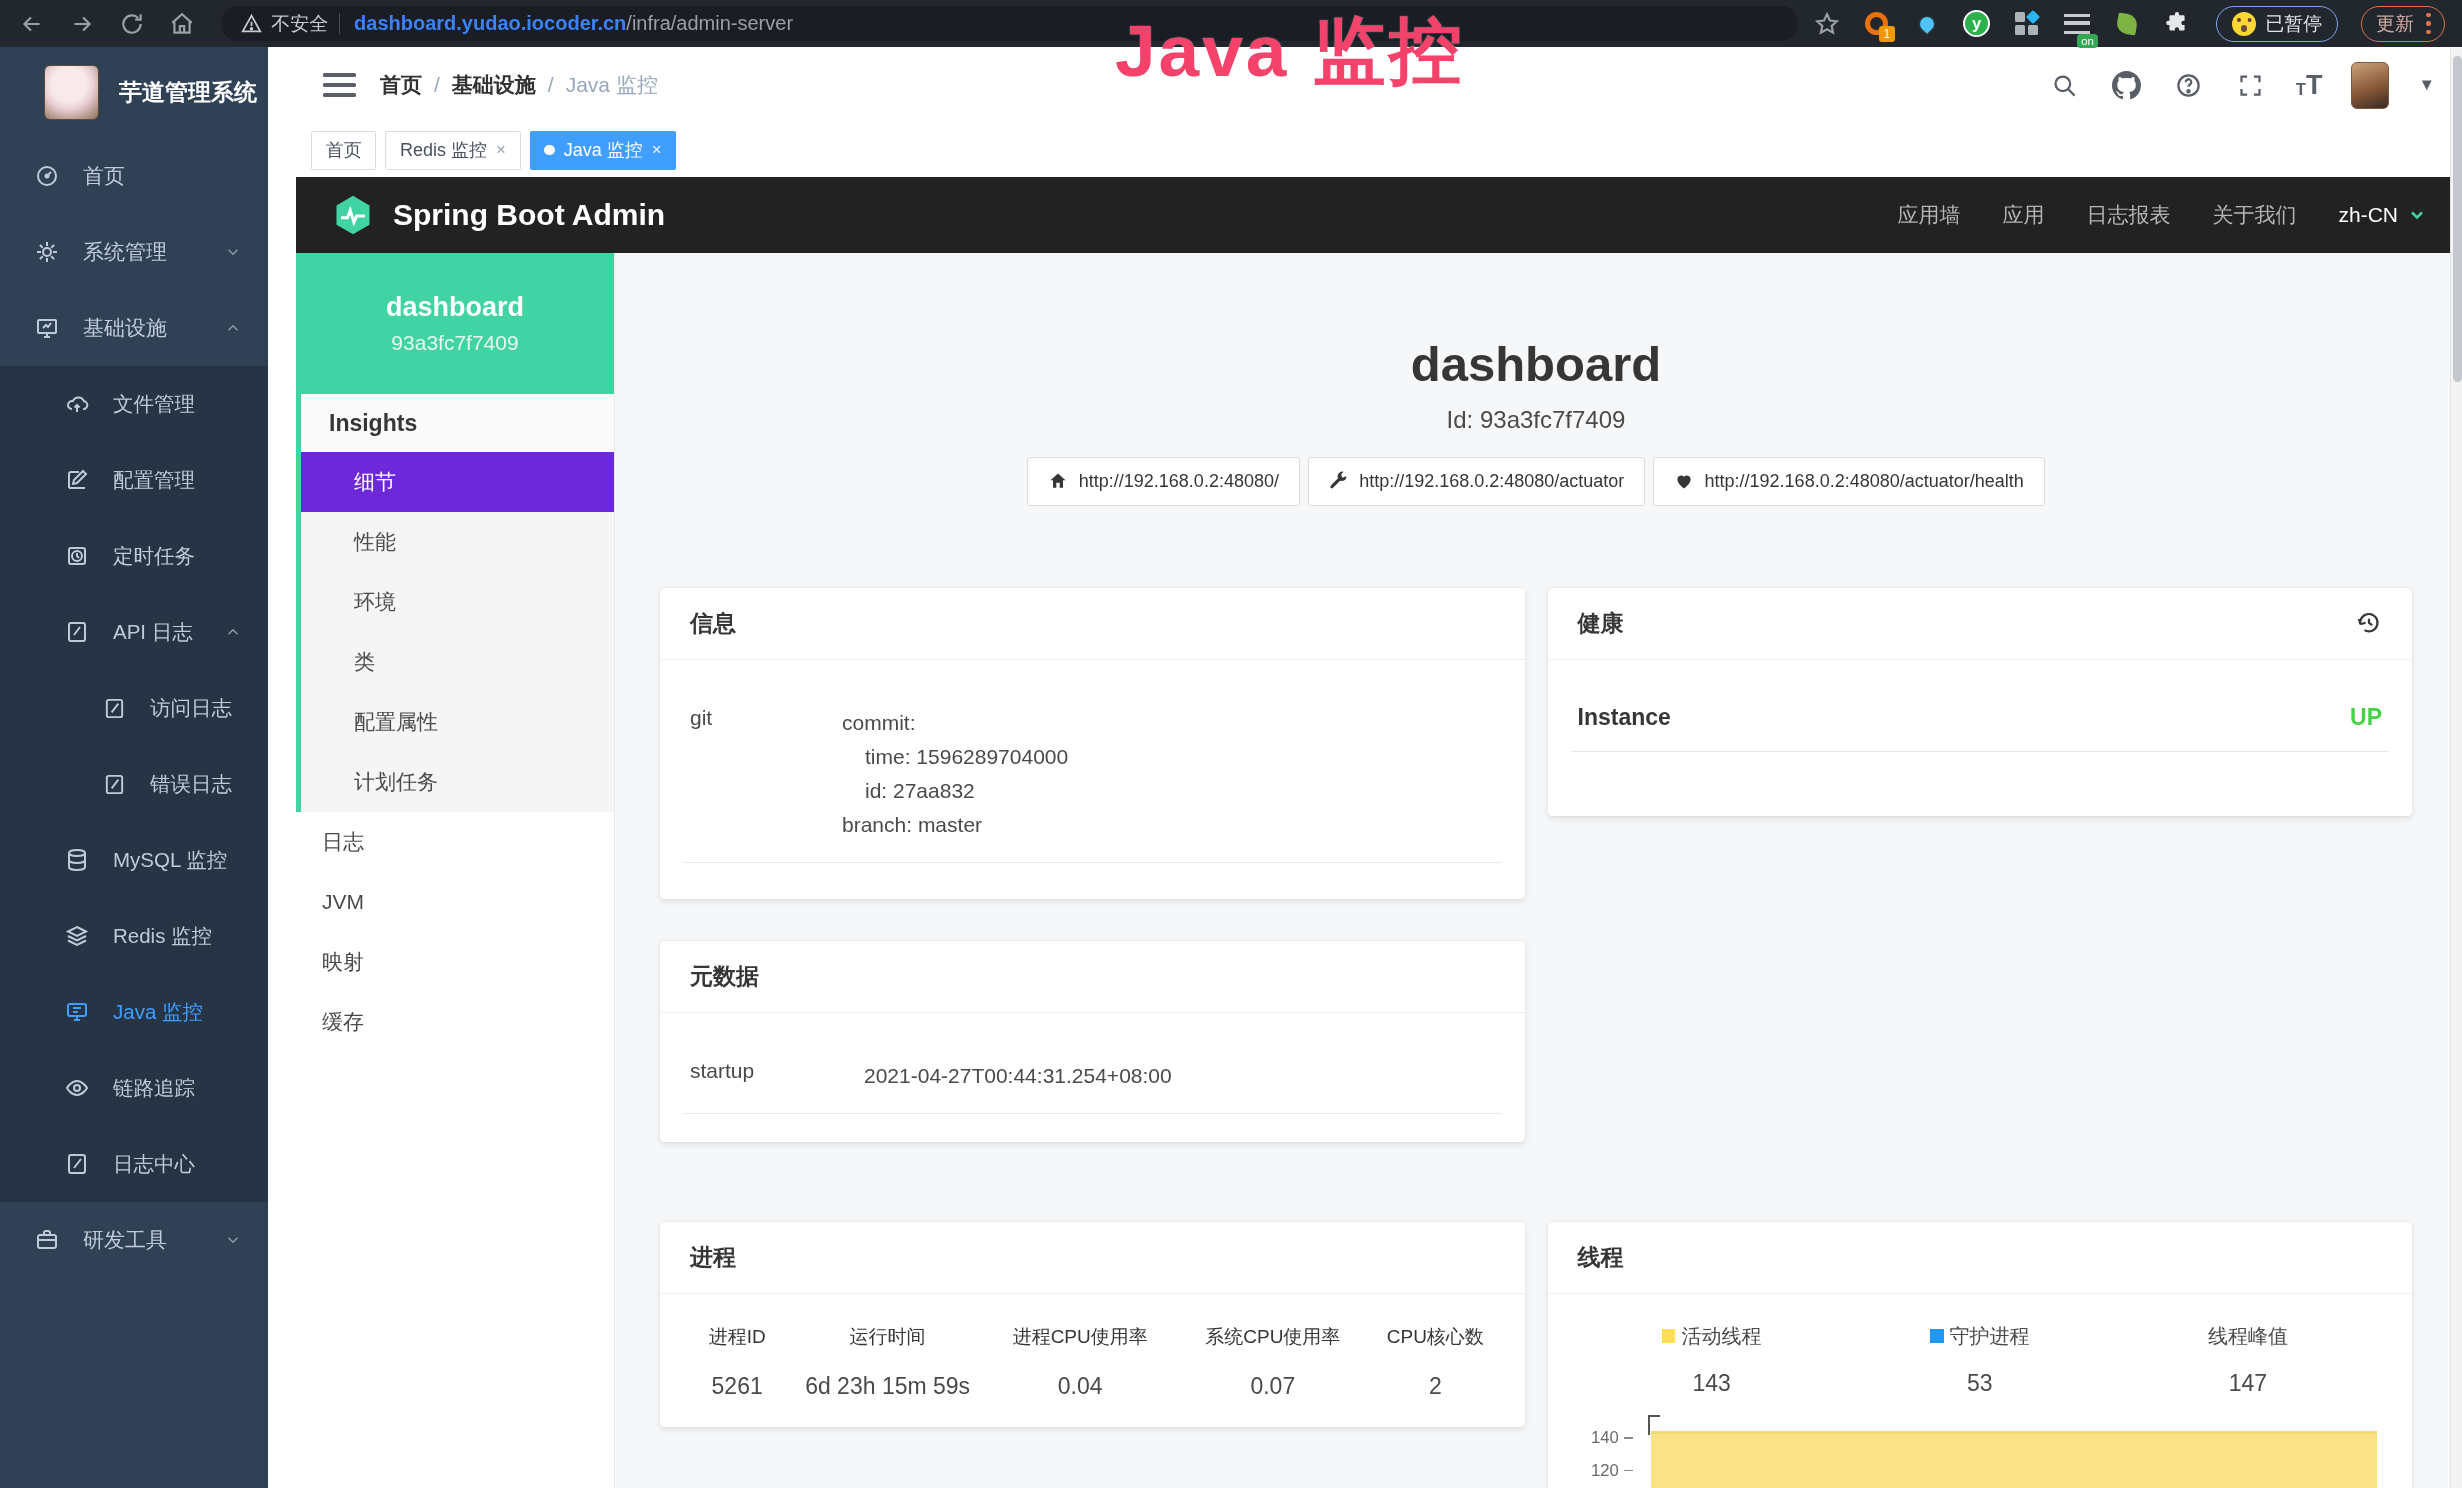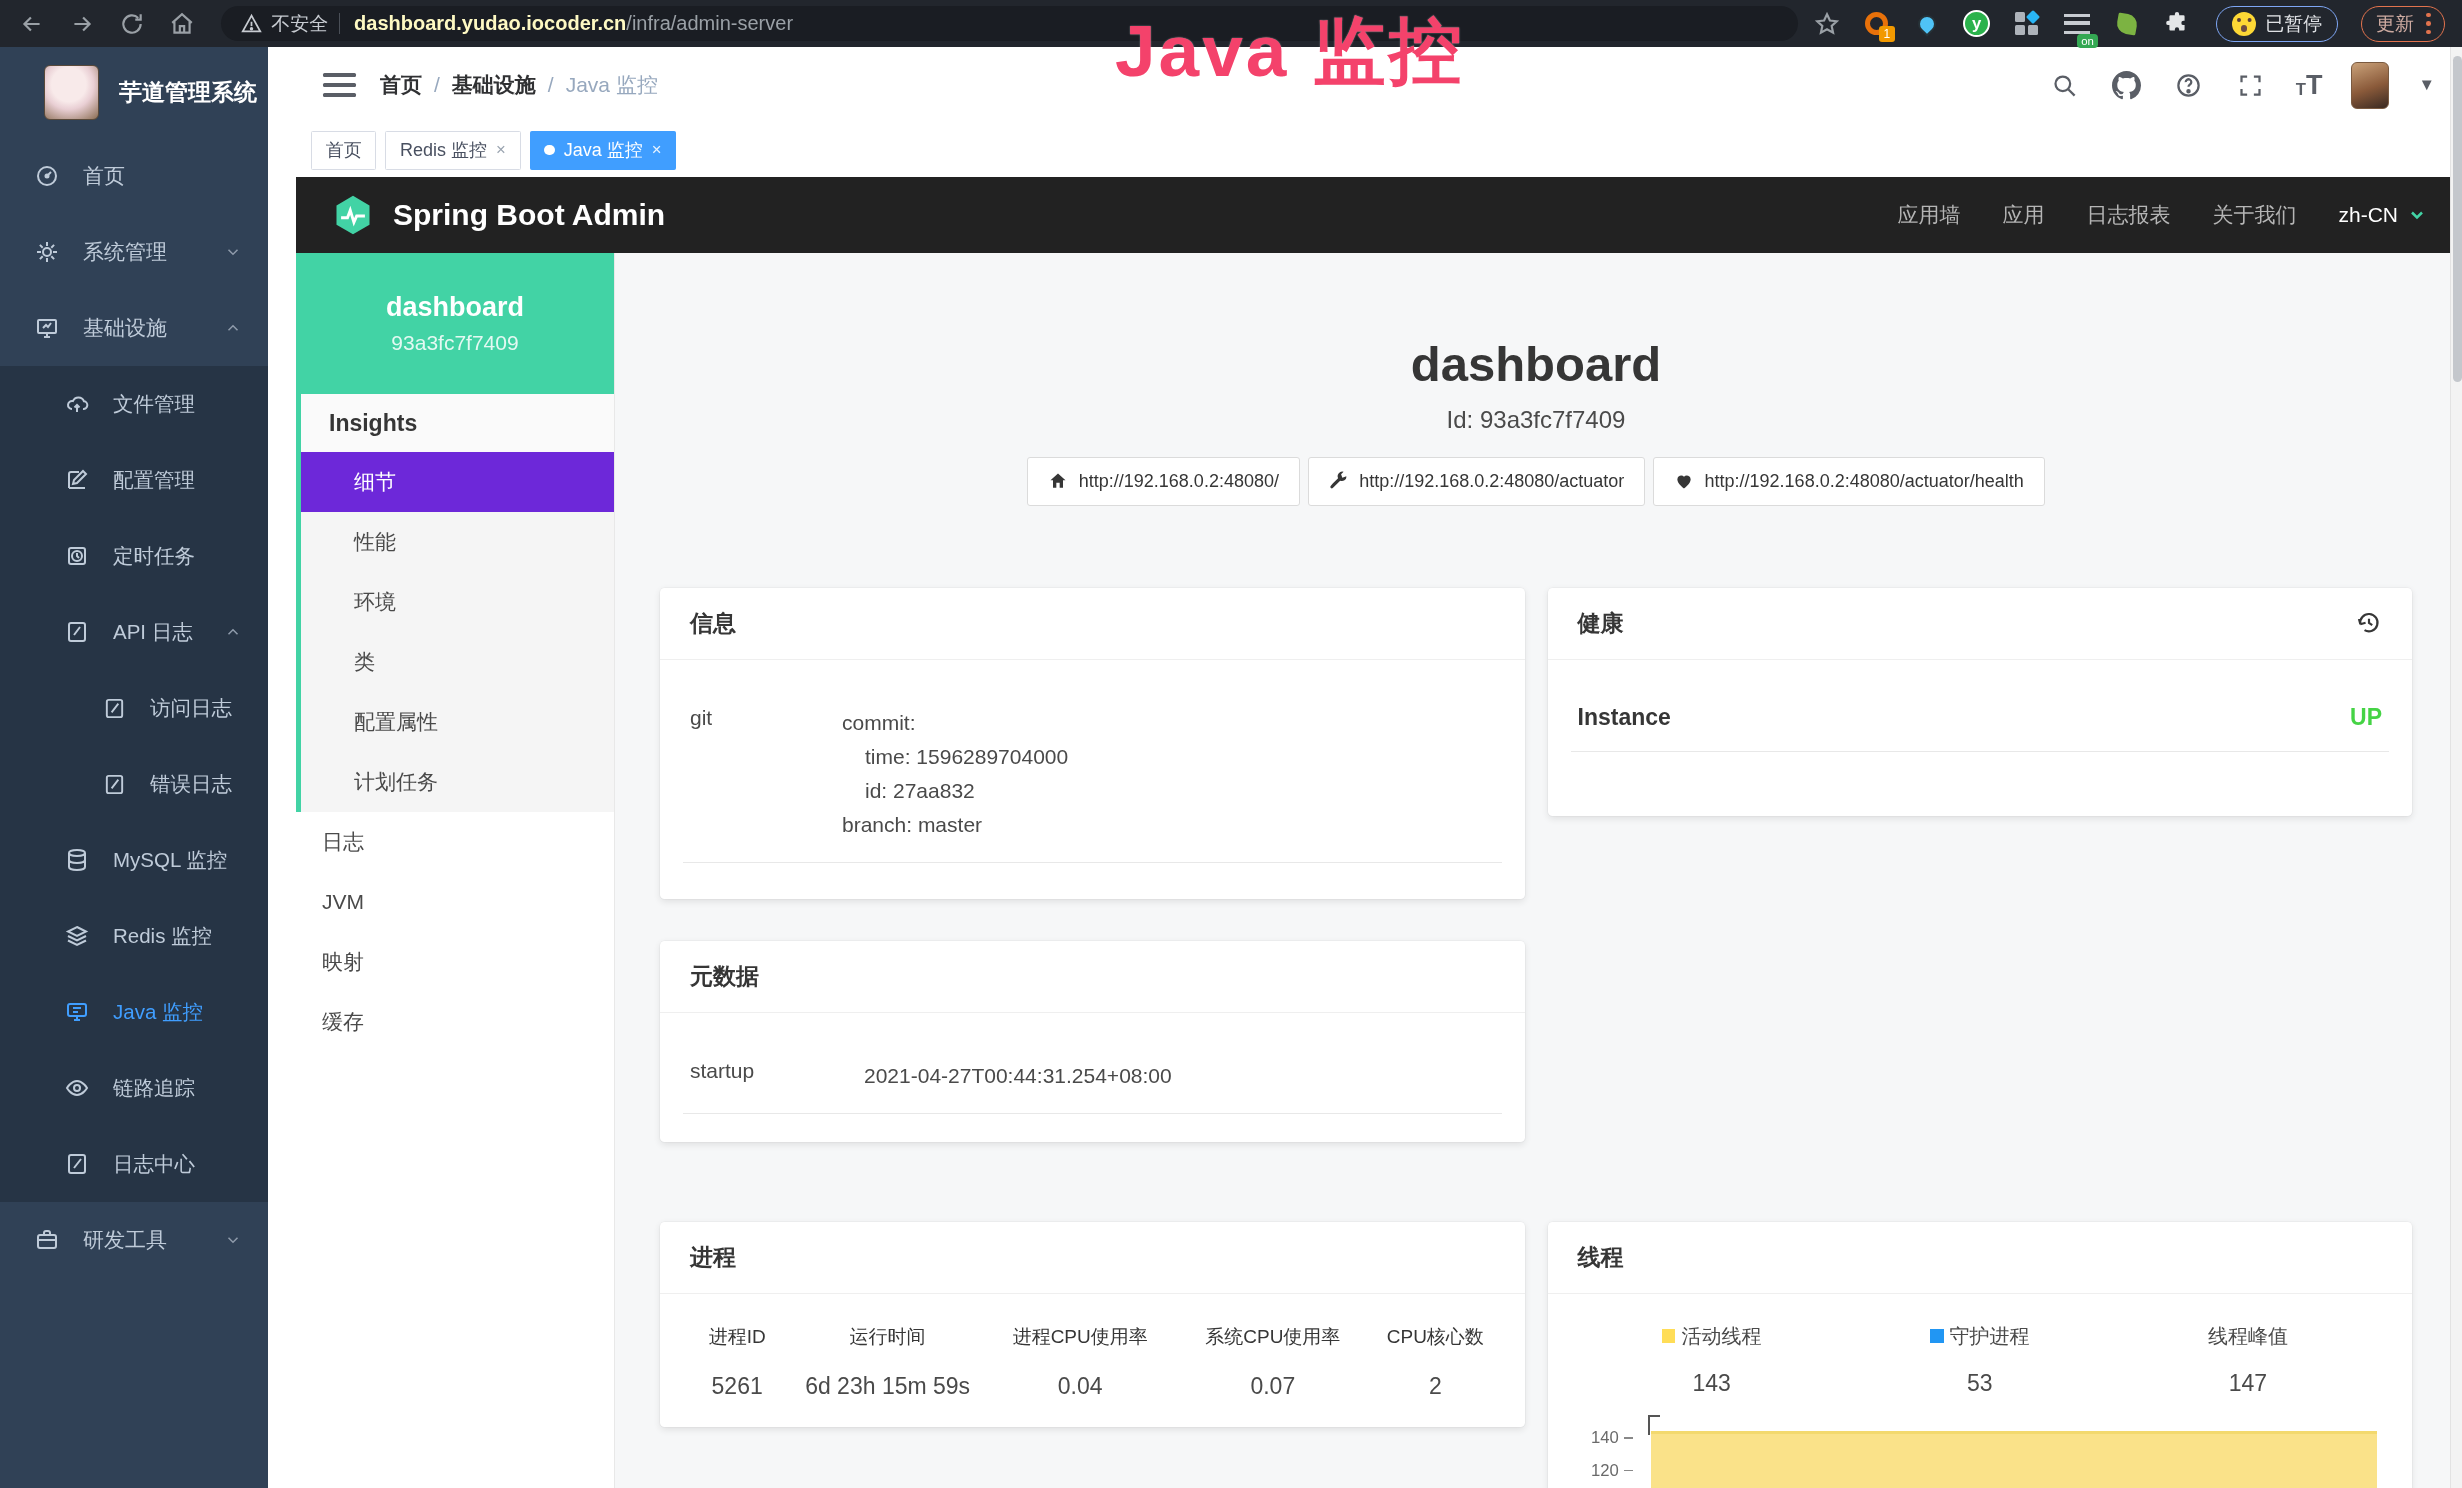--- a/index.html
+++ b/index.html
@@ -4,21 +4,21 @@
 <style>
   * { margin:0; padding:0; box-sizing:border-box; }
   html,body { width:2462px; height:1489px; overflow:hidden; font-family:"Liberation Sans","DejaVu Sans",sans-serif; background:#fff; }
 
   
   #browser-bar { position:absolute; left:0; top:0; width:2462px; height:47px; background:#22262d; display:flex; align-items:center; padding:0 16.7px; z-index:30; }
   .nav-btn { width:30px; height:30px; display:flex; align-items:center; justify-content:center; margin-right:20px; color:#9aa0a6; flex:0 0 auto; }
   .addr-pill { flex:1 1 auto; height:35px; background:#1a1d23; border-radius:17.4px; display:flex; align-items:center; padding:0 20px; margin:0 13.7px 0 4.6px; min-width:0; }
   .addr-pill .sec-label { color:#c7cbd1; font-size:19px; margin:0 10.6px 0 9px; white-space:nowrap; }
   .addr-sep { width:1.5px; height:21px; background:#4a4f57; margin-right:13.7px; }
-  .url-host { color:#fef9c3; font-size:20px; font-weight:600; white-space:nowrap; }
+  .url-host { color:#3b82f6; font-size:20px; font-weight:600; white-space:nowrap; }
   .url-path { color:#9aa0a6; font-size:20px; white-space:nowrap; }
   .ext-cluster { display:flex; align-items:center; gap:20px; flex:0 0 auto; }
   .ext-ic { width:30px; height:30px; position:relative; display:flex; align-items:center; justify-content:center; }
   .ext-ring { width:23px; height:23px; border:5.3px solid #e8710a; border-radius:50%; }
   .ext-badge1 { position:absolute; right:-3px; bottom:-3px; background:#f29900; color:#fff; font-size:12px; border-radius:3px; padding:0.8px 4.6px; }
   .pin { width:18px; height:18px; background:#4fc3f7; border-radius:50% 50% 50% 0; transform:rotate(-45deg); border:2.3px solid #263238; }
   .ycircle { width:27px; height:27px; background:#2bb24c; border:2.3px solid #fff; border-radius:50%; color:#fff; font-size:16.7px; font-weight:700; display:flex; align-items:center; justify-content:center; }
   .gridsq { width:23px; height:23px; display:grid; grid-template-columns:1fr 1fr; gap:3px; }
   .gridsq i { background:#aeb3ba; border-radius:1.5px; }
   .gridsq i.b { background:#29b6f6; transform:rotate(45deg); }

